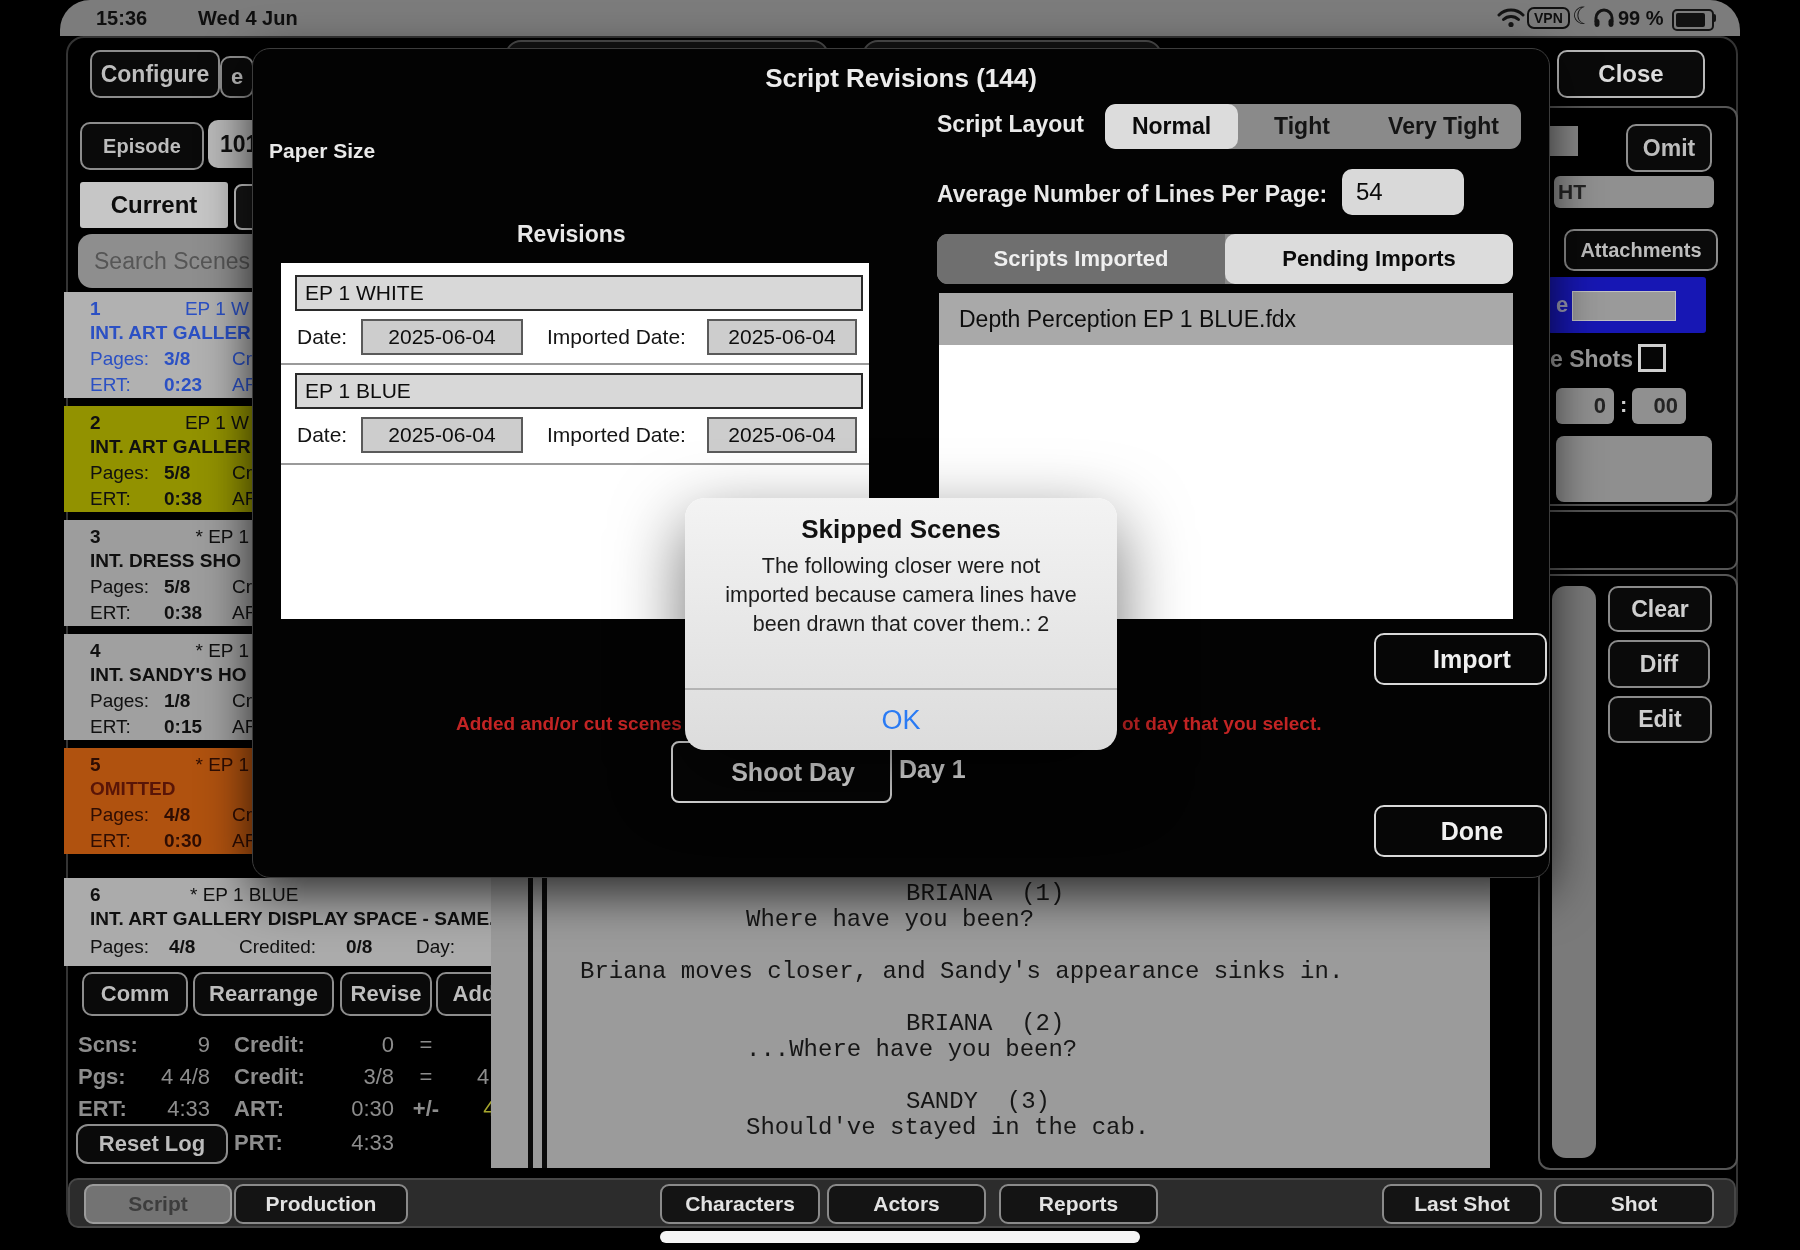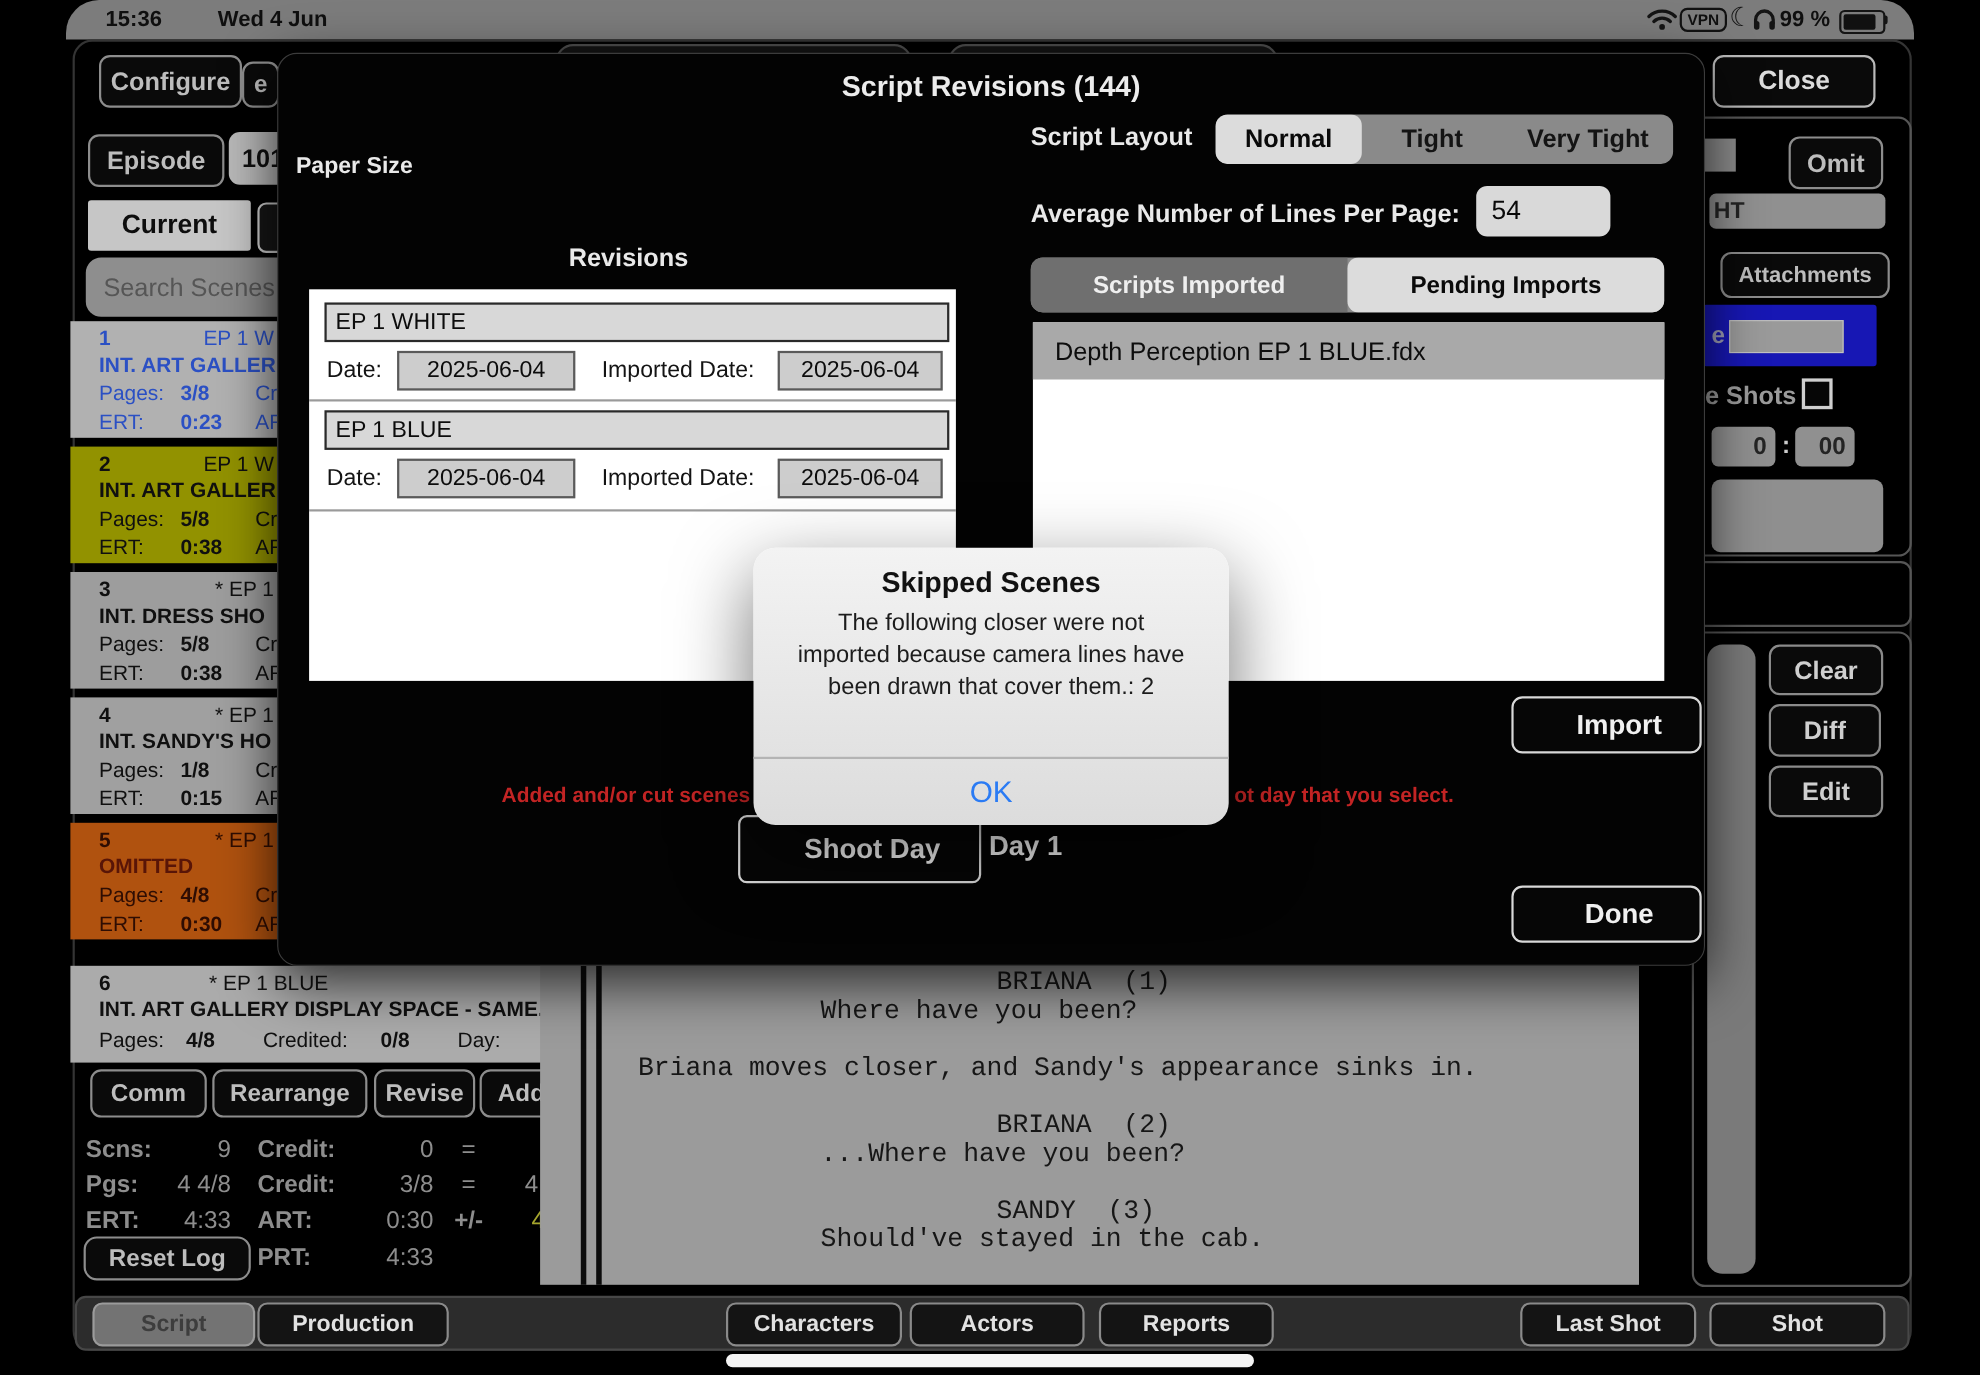--- a/index.html
+++ b/index.html
@@ -124,21 +124,21 @@
   <div class="abs btn dim" style="left:90px;top:50px;width:126px;height:44px;font-size:23px;">
     <span>Configure</span>
   </div>
   <div class="abs btn dim" style="left:220px;top:56px;width:30px;height:38px;font-size:22px;overflow:hidden;">
     <span>e</span>
   </div>
   <div class="abs btn" style="left:1557px;top:50px;width:144px;height:44px;font-size:24px;">
     <span>Close</span>
   </div>
 
-  <div class="abs btn dim" style="left:80px;top:122px;width:120px;height:44px;font-size:23px;">
+  <div class="abs btn dim" style="left:80px;top:122px;width:120px;height:44px;font-size:20px;">
     <span>Episode</span>
   </div>
   <div class="abs fieldgray" style="left:208px;top:120px;width:62px;height:48px;font-size:23px;">
     <span>101</span>
   </div>
   <div class="abs currenttab" style="left:80px;top:182px;width:148px;height:46px;font-size:24px;">
     <span>Current</span>
   </div>
   <div class="abs" style="left:234px;top:184px;width:36px;height:42px;border:2px solid #cdcdcd;border-radius:8px;background:#161616;"></div>
   <input class="abs search" style="left: 78px; top: 234px; width: 176px; height: 52px;" placeholder="Search Scenes">

